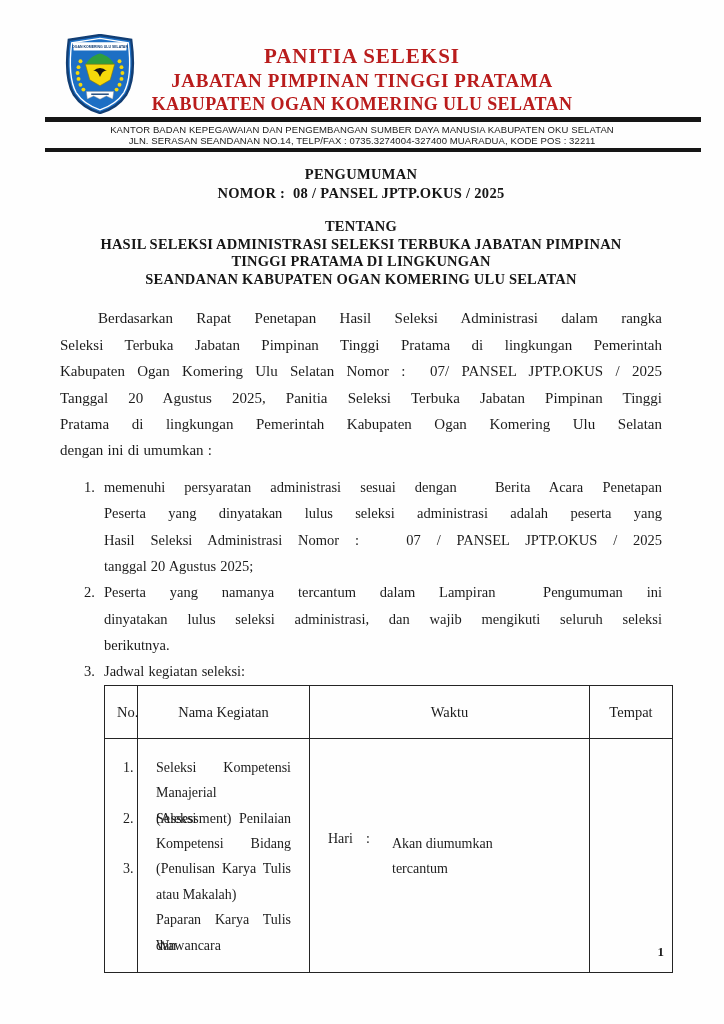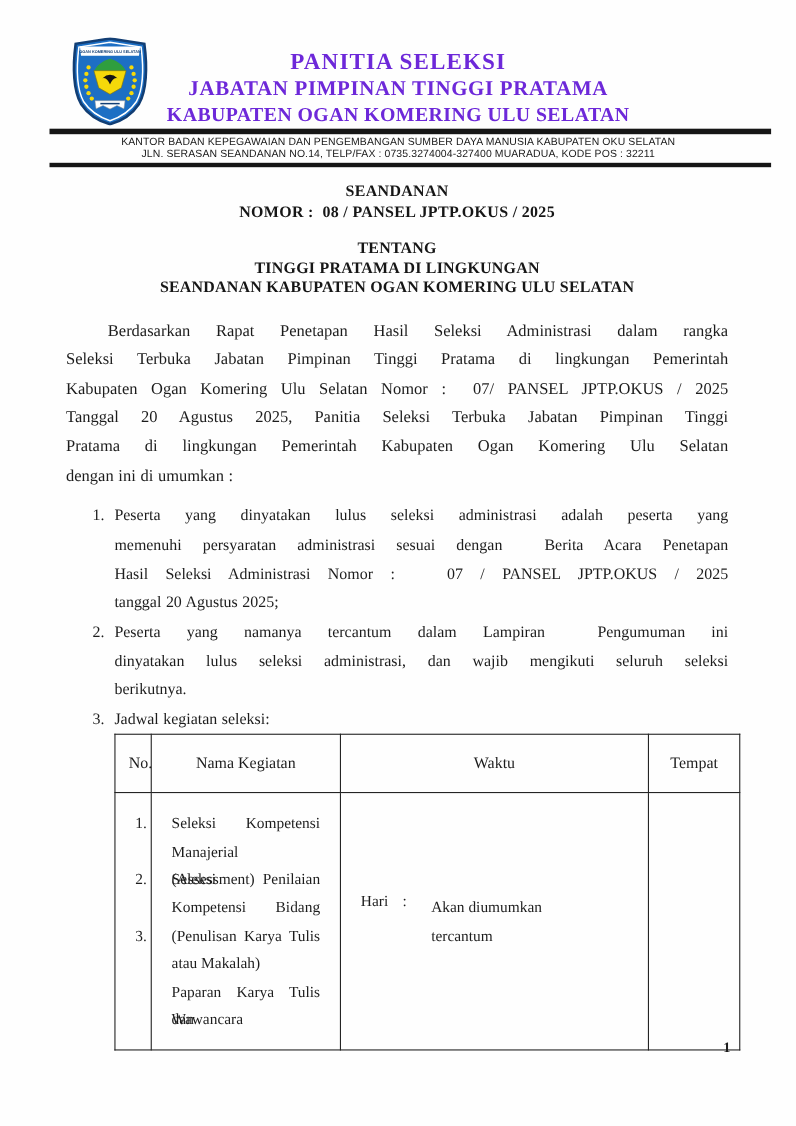--- a/index.html
+++ b/index.html
@@ -5,21 +5,21 @@
   html,body{margin:0;padding:0;background:#e8e8e8;}
   .page{
     position:relative;width:724px;height:1024px;margin:0 auto;
     background:#fefefe;color:#1c1c1c;overflow:hidden;
     font-family:"Liberation Serif","DejaVu Serif",serif;
     --lhb:26.4px; --lht:25.4px;
   }
   
   .letterhead{position:relative;height:148px;}
   .logo{position:absolute;left:60px;top:34px;width:80px;height:80px;}
-  .htitles{padding-top:43px;text-align:center;font-weight:bold;color:#6d28d9;}
+  .htitles{padding-top:43px;text-align:center;font-weight:bold;color:#b91c1c;}
   .ht1{font-size:21px;line-height:26px;letter-spacing:1px;}
   .ht2{font-size:19px;line-height:24px;letter-spacing:.6px;}
   .ht3{font-size:18px;line-height:22px;letter-spacing:.4px;}
   .rule{height:4.5px;background:#161616;margin-left:45px;margin-right:23px;}
   .rule-top{margin-top:2px;}
   .address{text-align:center;padding:2px 0 1px;
     font-family:"Liberation Sans","DejaVu Sans",sans-serif;
     font-weight:normal;font-size:9.5px;line-height:11.5px;color:#191919;letter-spacing:.1px;}
   
   .doc{margin:0 62px 0 60px;}
@@ -102,42 +102,43 @@
     <div class="address">
       <div>KANTOR BADAN KEPEGAWAIAN DAN PENGEMBANGAN SUMBER DAYA MANUSIA KABUPATEN OKU SELATAN</div>
       <div>JLN. SERASAN  SEANDANAN NO.14, TELP/FAX : 0735.3274004-327400 MUARADUA, KODE POS : 32211</div>
     </div>
     <div class="rule"></div>
   </div>
 
   <div class="doc">
 
     <div class="heading">
-      <div class="hl">SEANDANAN</div>
+      <div class="hl">PENGUMUMAN</div>
       <div class="hl">NOMOR :&nbsp; 08 / PANSEL JPTP.OKUS / 2025</div>
       <div class="hgap"></div>
       <div class="hs">TENTANG</div>
+      <div class="hs">HASIL SELEKSI ADMINISTRASI SELEKSI TERBUKA JABATAN PIMPINAN</div>
       <div class="hs">TINGGI PRATAMA DI LINGKUNGAN</div>
       <div class="hs">SEANDANAN KABUPATEN OGAN KOMERING ULU SELATAN</div>
     </div>
 
     <div class="para">
       <div class="bl p-indent">Berdasarkan Rapat Penetapan Hasil Seleksi Administrasi dalam rangka</div>
       <div class="bl">Seleksi Terbuka Jabatan Pimpinan Tinggi Pratama di lingkungan Pemerintah</div>
       <div class="bl">Kabupaten Ogan Komering Ulu Selatan Nomor :&nbsp; 07/ PANSEL JPTP.OKUS / 2025</div>
       <div class="bl">Tanggal 20 Agustus 2025, Panitia Seleksi Terbuka Jabatan Pimpinan Tinggi</div>
       <div class="bl">Pratama di lingkungan Pemerintah Kabupaten Ogan Komering Ulu Selatan</div>
       <div class="bl last">dengan ini di umumkan :</div>
     </div>
 
     <div class="olist">
       <div class="oitem">
         <div class="marker">1.</div>
+        <div class="bl">memenuhi persyaratan administrasi sesuai dengan&nbsp; Berita Acara Penetapan</div>
         <div class="bl">Peserta yang dinyatakan lulus seleksi administrasi adalah peserta yang</div>
-        <div class="bl">memenuhi persyaratan administrasi sesuai dengan&nbsp; Berita Acara Penetapan</div>
         <div class="bl">Hasil Seleksi Administrasi Nomor :&nbsp;&nbsp; 07 / PANSEL JPTP.OKUS / 2025</div>
         <div class="bl last">tanggal 20 Agustus 2025;</div>
       </div>
       <div class="oitem">
         <div class="marker">2.</div>
         <div class="bl">Peserta yang namanya tercantum dalam Lampiran&nbsp; Pengumuman ini</div>
         <div class="bl">dinyatakan lulus seleksi administrasi, dan wajib mengikuti seluruh seleksi</div>
         <div class="bl last">berikutnya.</div>
       </div>
       <div class="oitem">

